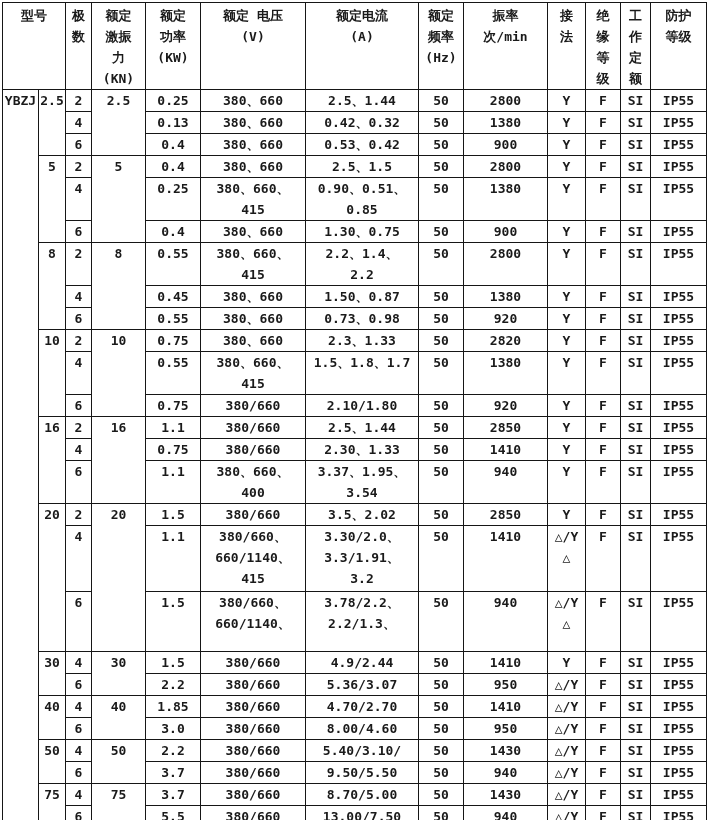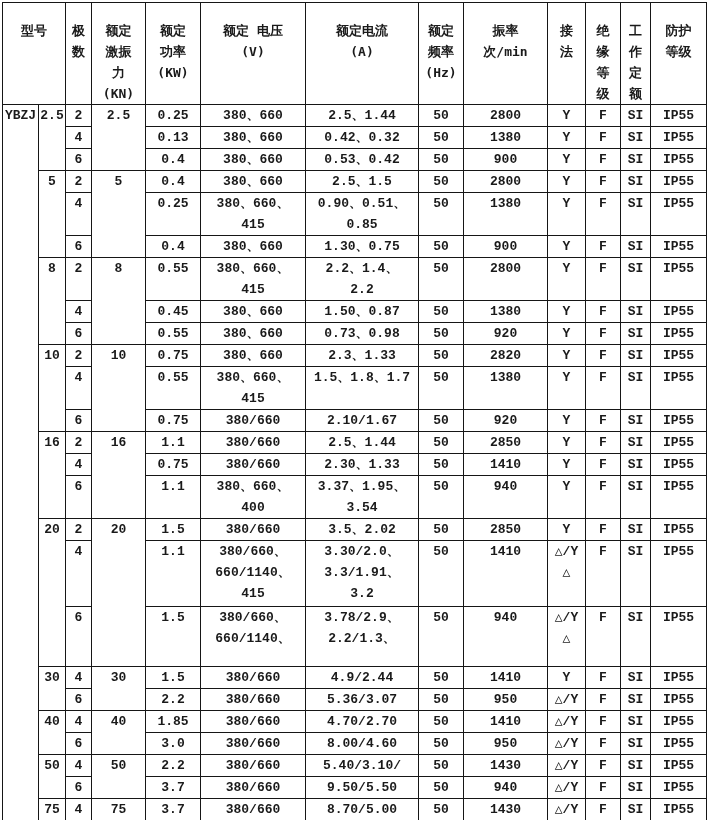--- a/index.html
+++ b/index.html
@@ -15,23 +15,23 @@
     border:1px solid #161616;
     padding:0;
     text-align:center;
     vertical-align:top;
     white-space:pre-line;
     color:#1a1a1a;
     font-weight:700;
     overflow:hidden;
   }
   thead tr{height:86px;}
-  th{font-size:13px;line-height:21px;padding-top:17px;font-weight:700;}
+  th{font-size:13px;line-height:21px;padding-top:2px;font-weight:700;}
   td{font-size:13px;line-height:21px;}
-  tbody tr{height:22px;font-family:Liberation Mono, monospace;}
+  tbody tr{height:22px;}
   tr.h40{height:40px;}
   tr.h42{height:42px;}
   tr.h66{height:66px;}
   tr.h60{height:60px;}
 </style>
 </head>
 <body>
 
 <div class="wrap">
 <table>
@@ -229,21 +229,21 @@
       <td>1380</td>
       <td>Y</td>
       <td>F</td>
       <td>SI</td>
       <td>IP55</td>
     </tr>
     <tr>
       <td>6</td>
       <td>0.75</td>
       <td>380/660</td>
-      <td>2.10/1.67</td>
+      <td>2.10/1.80</td>
       <td>50</td>
       <td>920</td>
       <td>Y</td>
       <td>F</td>
       <td>SI</td>
       <td>IP55</td>
     </tr>
     <tr>
       <td rowspan="3">16</td>
       <td>2</td>
@@ -313,21 +313,21 @@
 △</td>
       <td>F</td>
       <td>SI</td>
       <td>IP55</td>
     </tr>
     <tr class="h60">
       <td>6</td>
       <td>1.5</td>
       <td>380/660、
 660/1140、</td>
-      <td>3.78/2.9、
+      <td>3.78/2.2、
 2.2/1.3、</td>
       <td>50</td>
       <td>940</td>
       <td>△/Y
 △</td>
       <td>F</td>
       <td>SI</td>
       <td>IP55</td>
     </tr>
     <tr>

